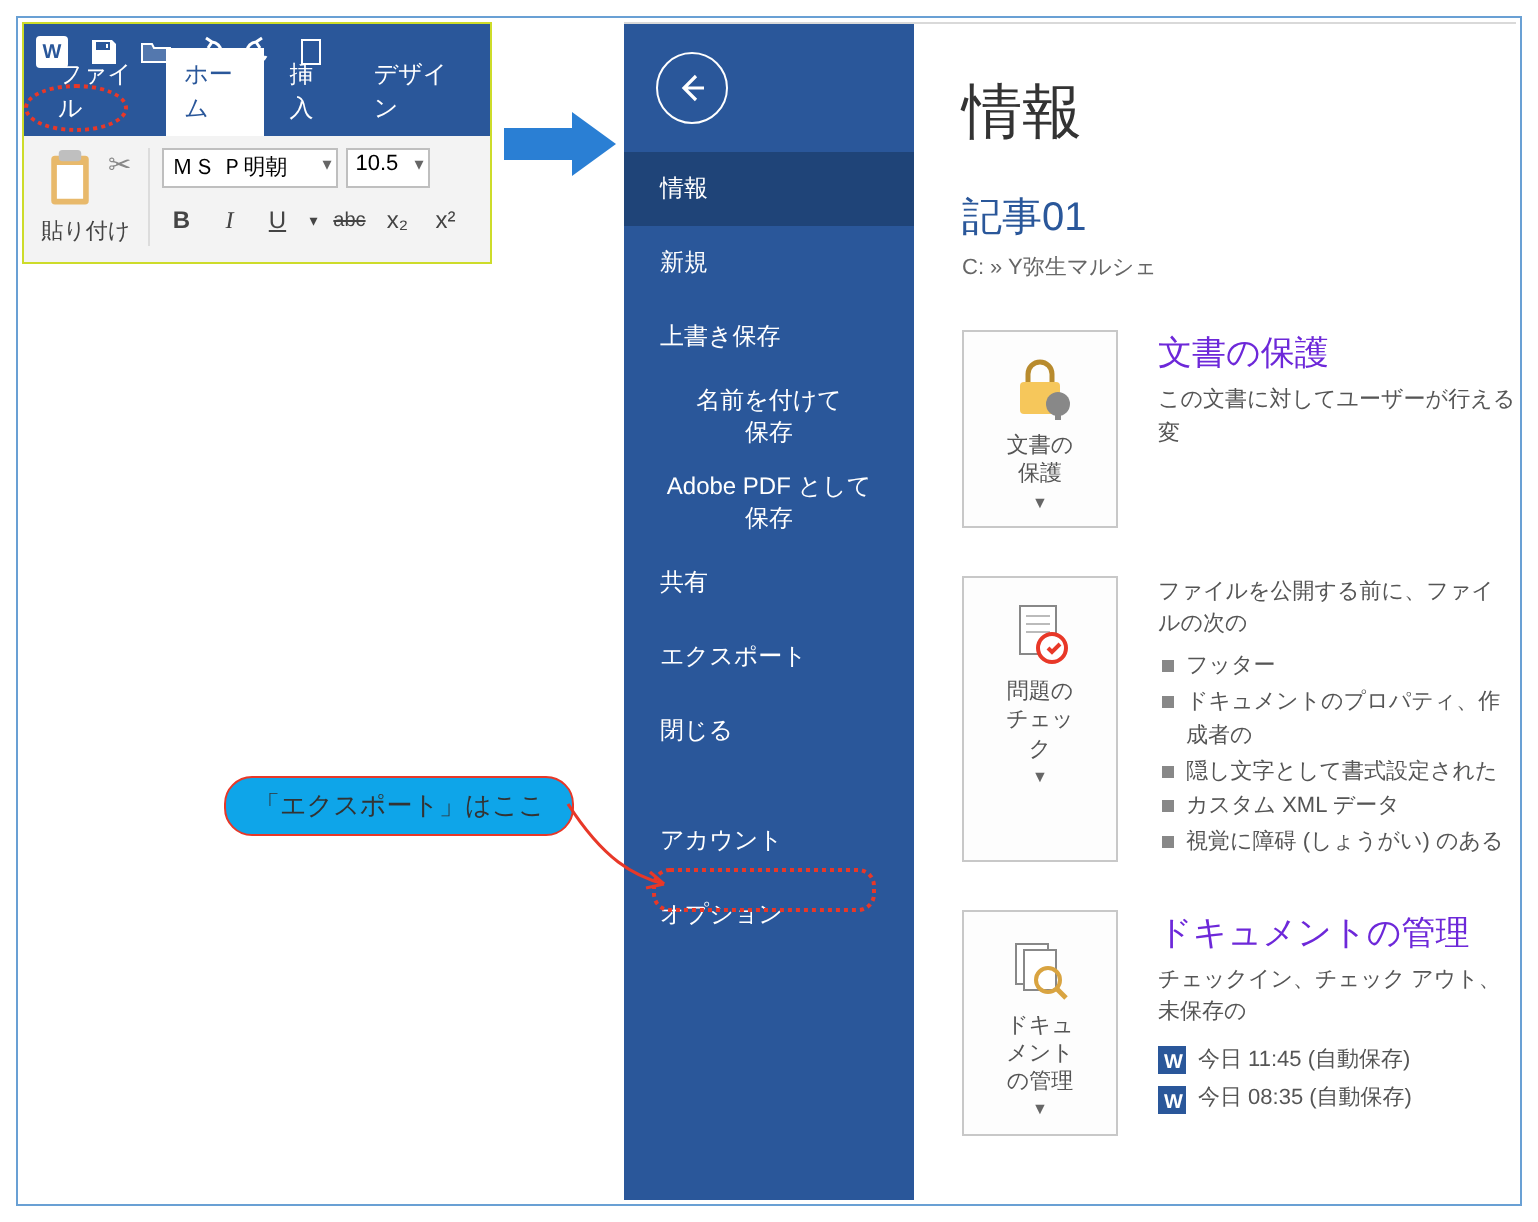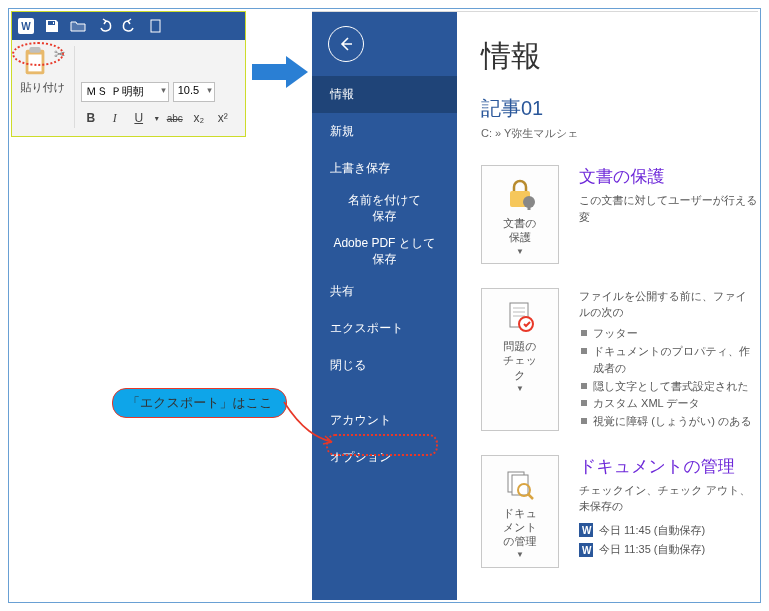--- a/index.html
+++ b/index.html
@@ -15,21 +15,21 @@
   .word-icon { width: 16px; height: 16px; background: #fff; color: #2a579a; font-weight: bold; font-size: 10px; display: flex; align-items: center; justify-content: center; border-radius: 2px; }
   .tabs-row { background: #2a579a; height: 28px; display: flex; align-items: flex-end; padding: 0 8px; gap: 4px; }
   .ribtab { color: #fff; font-size: 12px; padding: 5px 9px 5px; cursor: pointer; }
   .ribtab.active { background: #fff; color: #2a579a; }
   .file-circle { position: absolute; left: 12px; top: 42px; width: 52px; height: 24px; border: 2px dotted #e83828; border-radius: 50%; pointer-events: none; }
   .ribbon-body { background: #f3f3f3; padding: 6px 8px 8px; display: flex; gap: 6px; }
   .paste-group { display: flex; flex-direction: column; align-items: center; border-right: 1px solid #dcdcdc; padding-right: 8px; }
   .paste-icon { width: 30px; height: 32px; }
   .paste-label { font-size: 11px; color: #444; margin-top: 2px; }
   .scissors { font-size: 14px; color: #888; margin-left: 4px; }
-  .font-group { display: flex; flex-direction: column; gap: 6px; margin-top: 36px; }
+  .font-group { display: flex; flex-direction: column; gap: 6px; }
   .font-row { display: flex; gap: 4px; align-items: center; }
   .fsel { border: 1px solid #bfbfbf; background: #fff; height: 20px; font-size: 11px; padding: 1px 14px 1px 4px; position: relative; }
   .fsel::after { content: "▾"; position: absolute; right: 2px; top: 2px; font-size: 9px; color: #666; }
   .fbtn { width: 20px; height: 20px; border: 1px solid transparent; display: inline-flex; align-items: center; justify-content: center; font-size: 12px; color: #444; }
   .underline { text-decoration: underline; }
   .strike { text-decoration: line-through; }
 
   
   .big-arrow { position: absolute; left: 252px; top: 54px; width: 56px; height: 36px; }
 
@@ -92,20 +92,26 @@
     <span class="tb-icon">
         <svg viewBox="0 0 16 16">
           <path fill="none" stroke="#fff" stroke-width="1.5" d="M6 3a5 5 0 1 0 5 7M6 3l3-2M6 3l2 3"></path>
         </svg>
       </span>
     <span class="tb-icon">
         <svg viewBox="0 0 16 16">
           <rect x="3" y="2" width="9" height="12" fill="none" stroke="#fff"></rect>
         </svg>
       </span>
+  </div>
+  <div class="tabs-row">
+    <div class="ribtab">ファイル</div>
+    <div class="ribtab active">ホーム</div>
+    <div class="ribtab">挿入</div>
+    <div class="ribtab">デザイン</div>
   </div>
   <div class="ribbon-body">
     <div class="paste-group">
       <div style="display:flex;align-items:flex-start">
         <svg class="paste-icon" viewBox="0 0 32 34">
           <rect x="6" y="4" width="20" height="26" rx="2" fill="#e8b96b"></rect>
           <rect x="10" y="1" width="12" height="6" rx="2" fill="#bfbfbf"></rect>
           <rect x="9" y="9" width="14" height="18" fill="#fff"></rect>
         </svg>
         <span class="scissors">✂</span>
@@ -225,21 +231,21 @@
                 <rect width="14" height="14" fill="#2a579a"></rect>
                 <text x="3" y="11" fill="#fff" font-size="10" font-weight="bold">W</text>
               </svg>
             <span>今日 11:45 (自動保存)</span>
           </div>
           <div class="ver-row">
             <svg class="wicon" viewBox="0 0 14 14">
                 <rect width="14" height="14" fill="#2a579a"></rect>
                 <text x="3" y="11" fill="#fff" font-size="10" font-weight="bold">W</text>
               </svg>
-            <span>今日 11:35 (自動保存)</span>
+            <span>今日 08:35 (自動保存)</span>
           </div>
         </div>
       </div>
     </div>
   </div>
 </div>
 
 <div class="export-dotted"></div>
 
 <div class="callout">

